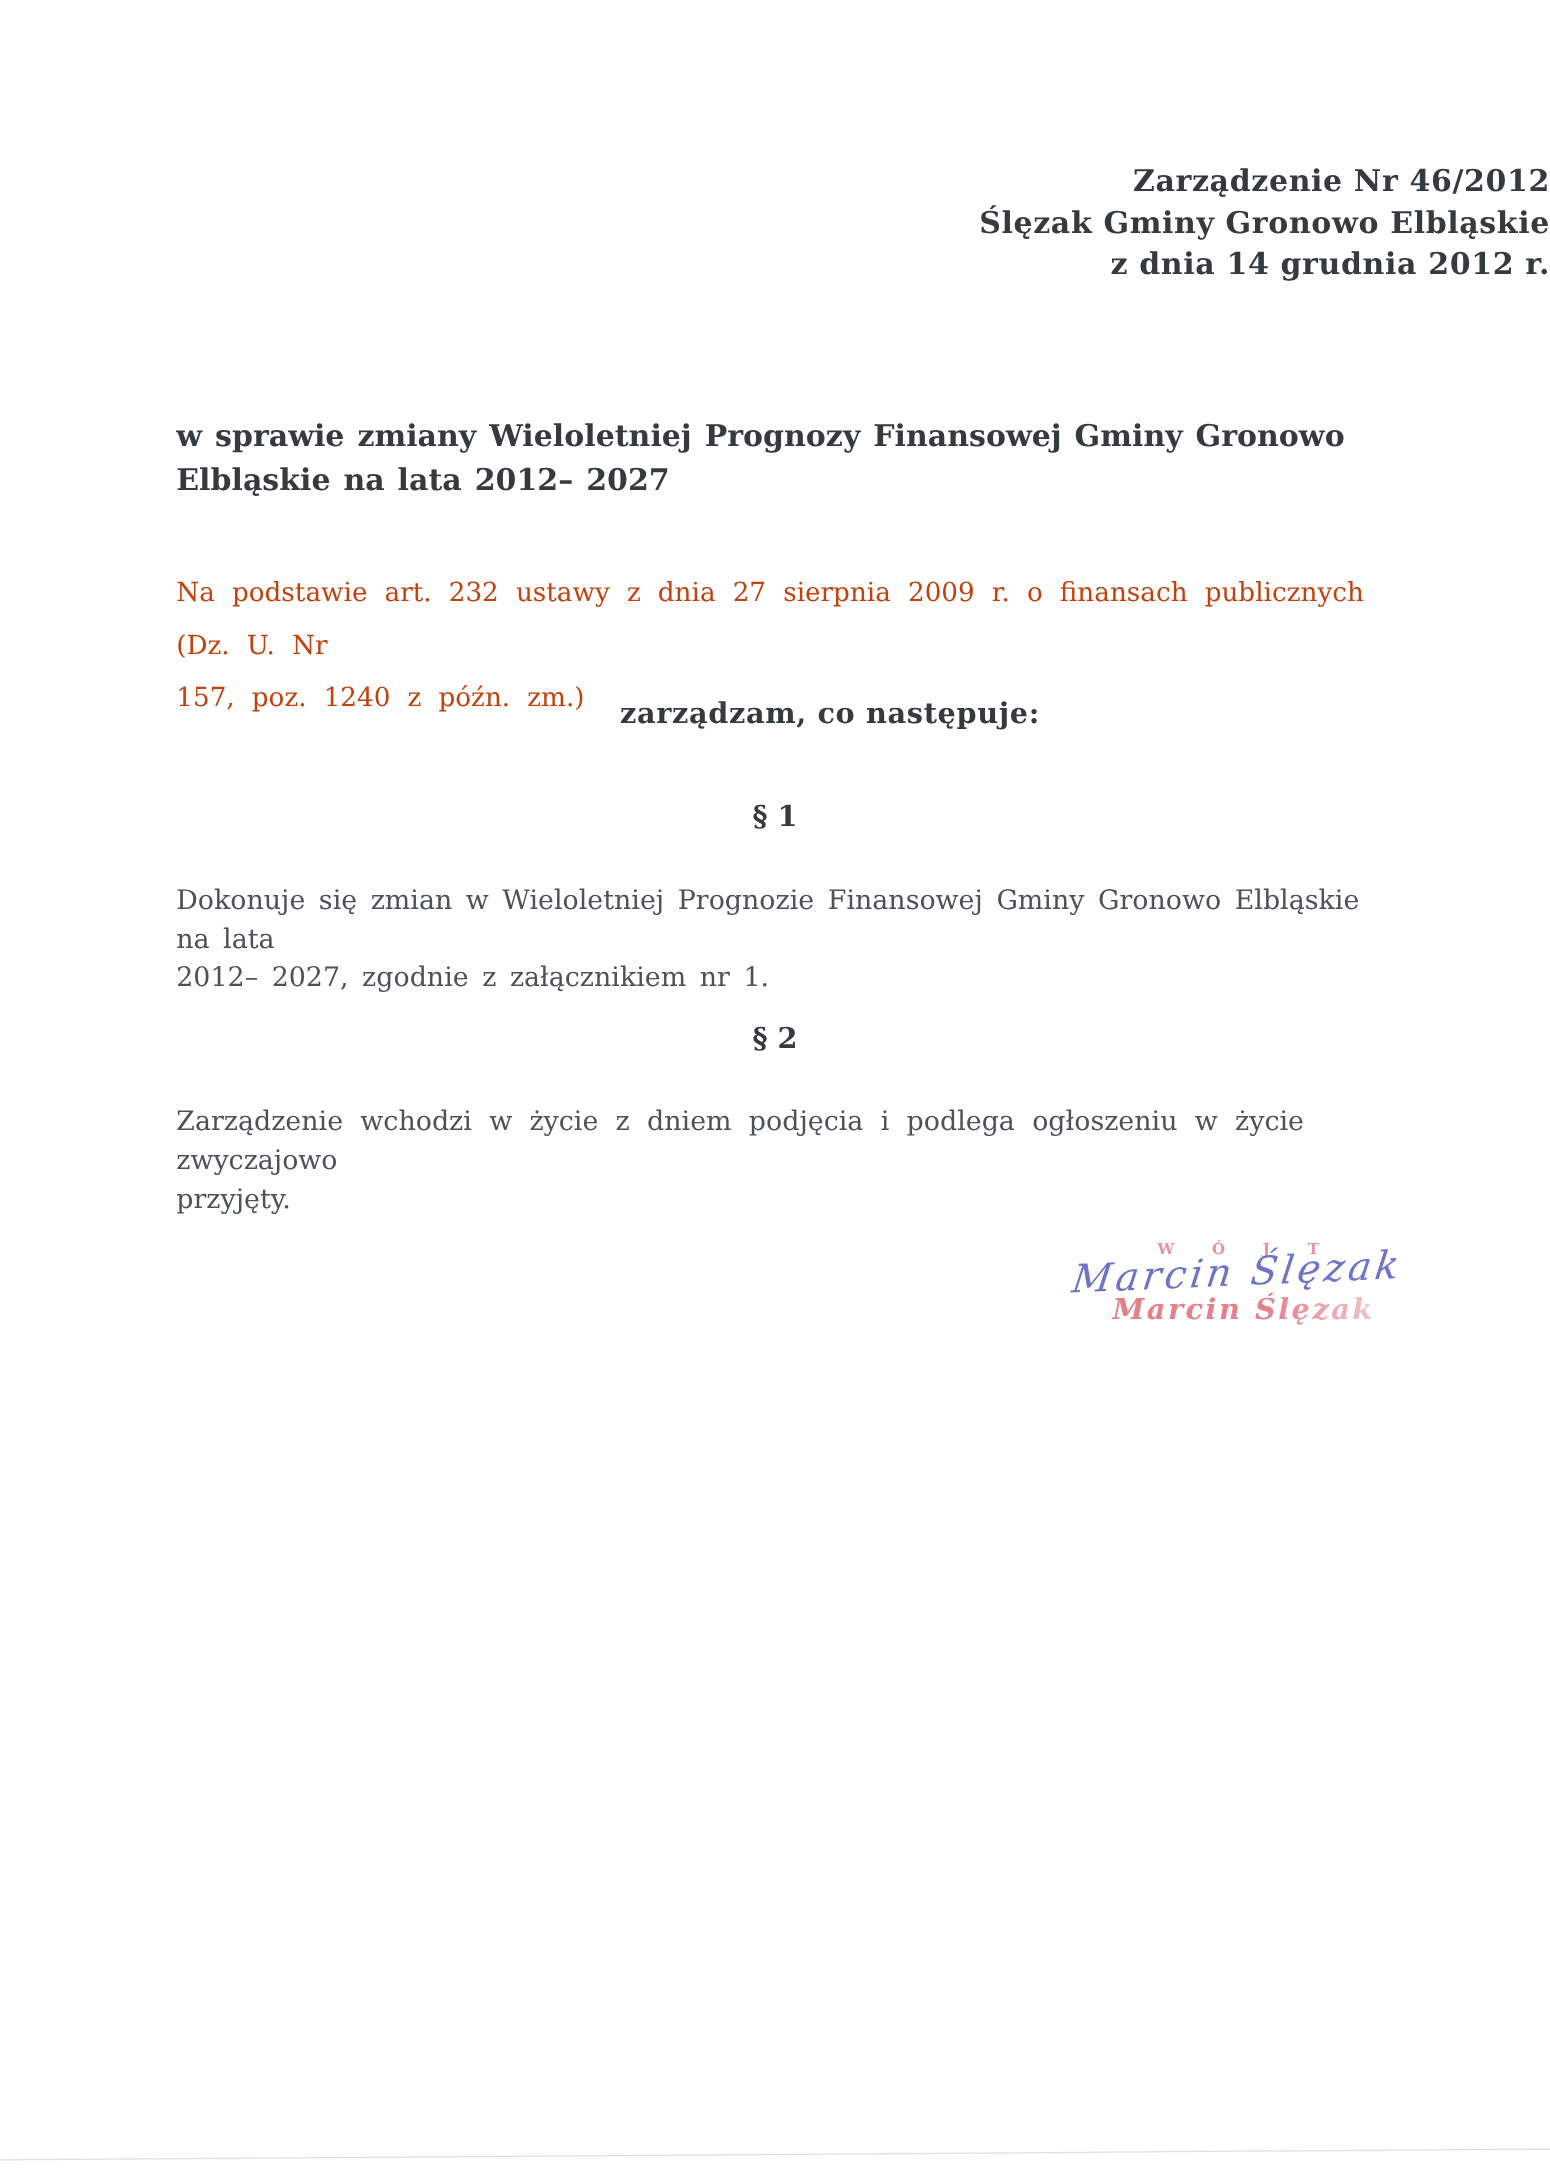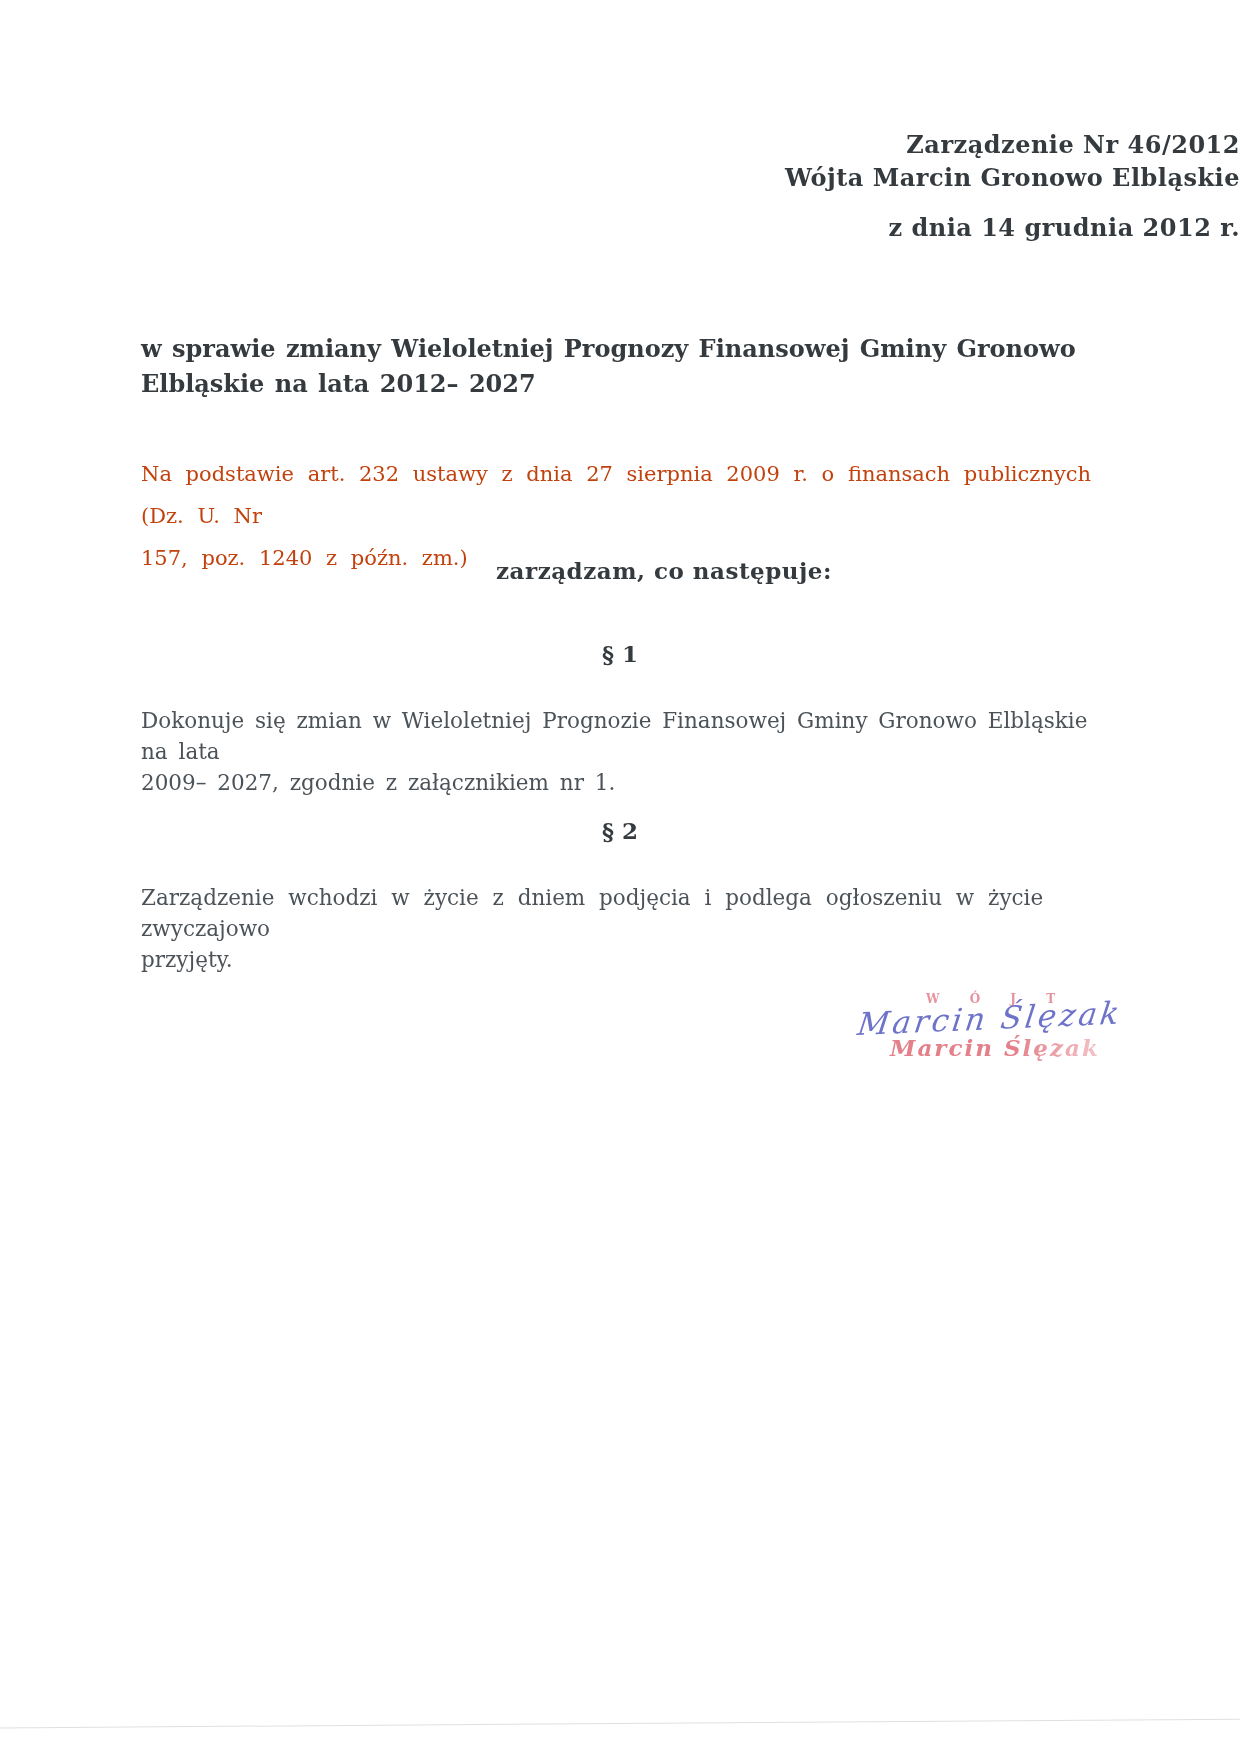--- a/index.html
+++ b/index.html
@@ -26,21 +26,20 @@
     text-align: right;
   }
   .title-line {
     font-size: 24px;
     font-weight: bold;
     color: #343a3e;
     letter-spacing: 0.5px;
     line-height: 33px;
   }
   .date-line {
-    margin-top: 17px;
   }
 
   
   .subject {
     position: absolute;
     top: 307px;
     left: 141px;
     width: 980px;
     font-size: 24px;
     font-weight: bold;
@@ -155,35 +154,35 @@
     opacity: 0.8;
   }
 </style>
 </head>
 <body>
 
 <div class="page">
 
   <header class="doc-header">
     <div class="title-line">Zarządzenie Nr 46/2012</div>
-    <div class="title-line">Wójta Marcin Gronowo Elbląskie</div>
+    <div class="title-line">Ślęzak Gminy Gronowo Elbląskie</div>
     <div class="title-line date-line">z dnia 14 grudnia 2012 r.</div>
   </header>
 
   <p class="subject">w sprawie zmiany Wieloletniej Prognozy Finansowej Gminy Gronowo Elbląskie na lata 2012– 2027</p>
 
   <p class="legal-basis">Na podstawie art. 232 ustawy z dnia 27 sierpnia 2009 r. o finansach publicznych (Dz. U. Nr
 157, poz. 1240 z późn. zm.)</p>
 
   <div class="order-intro">zarządzam, co następuje:</div>
 
   <section>
     <div class="section-number" id="sec1-num">§ 1</div>
     <p class="section-text" id="sec1-text">Dokonuje się zmian w Wieloletniej Prognozie Finansowej Gminy Gronowo Elbląskie na lata
-2009– 2027, zgodnie z załącznikiem nr 1.</p>
+2012– 2027, zgodnie z załącznikiem nr 1.</p>
   </section>
 
   <section>
     <div class="section-number" id="sec2-num">§ 2</div>
     <p class="section-text" id="sec2-text">Zarządzenie wchodzi w życie z dniem podjęcia i podlega ogłoszeniu w życie zwyczajowo
 przyjęty.</p>
   </section>
 
   <div class="signature-block">
     <div class="stamp-title">W Ó J T</div>

